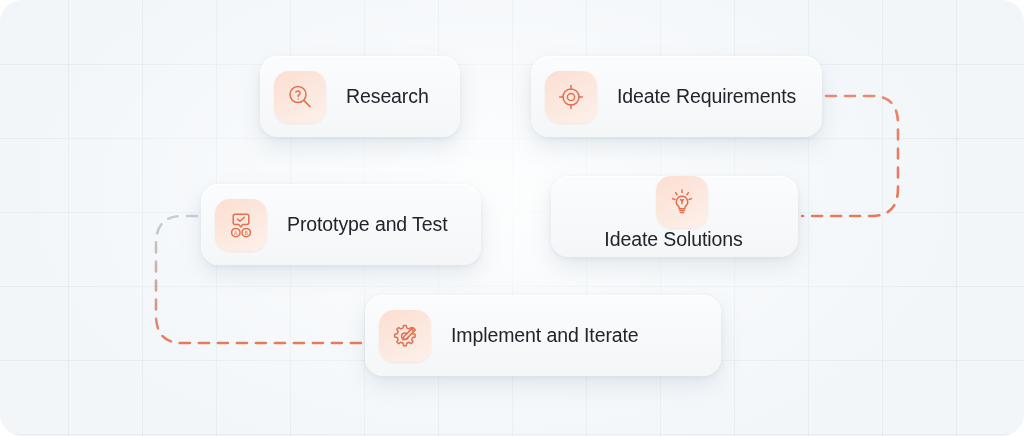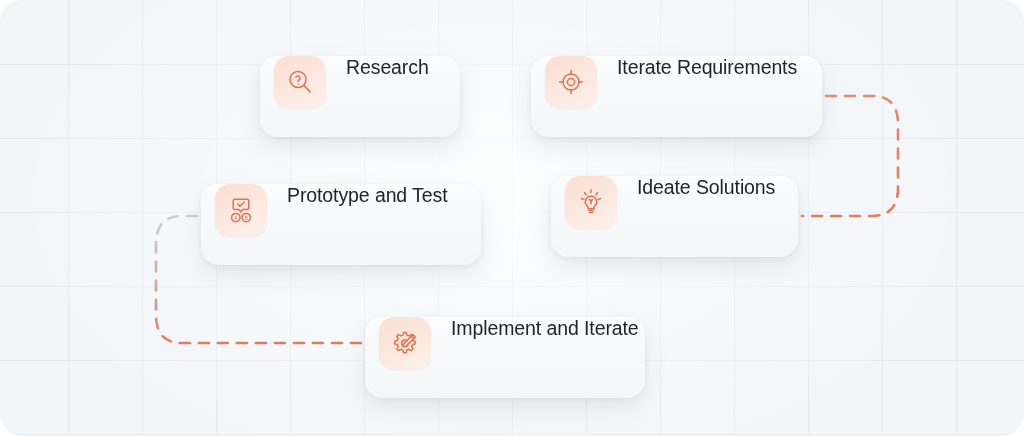--- a/index.html
+++ b/index.html
@@ -41,21 +41,21 @@
   #connectors {
     position: absolute;
     left: 0; top: 0;
     width: 1024px;
     height: 436px;
     pointer-events: none;
   }
   .card {
     position: absolute;
     display: flex;
-    align-items: flex-start;
+    align-items: center;
     background: linear-gradient(180deg, #fbfcfd 0%, #f4f6f8 100%);
     border-radius: 18px;
     box-shadow:
       0 1px 1px rgba(255,255,255,0.9) inset,
       0 10px 22px rgba(120,140,160,0.16),
       0 2px 5px rgba(120,140,160,0.10);
   }
   .icon-tile {
     width: 52px;
     height: 52px;
@@ -77,22 +77,22 @@
     font-size: 19.5px;
     font-weight: 500;
     color: #20242b;
     letter-spacing: -0.1px;
     white-space: nowrap;
   }
   
   #card-research      { left: 260px; top: 56px;  width: 200px; height: 81px; }
   #card-define        { left: 531px; top: 56px;  width: 291px; height: 81px; }
   #card-prototype     { left: 201px; top: 184px; width: 280px; height: 81px; }
-  #card-ideate        { left: 551px; top: 176px; width: 247px; height: 81px; }
-  #card-implement     { left: 365px; top: 317px; width: 280px; height: 81px; }
+  #card-ideate        { left: 551px; top: 176px; width: 247px; height: 81px; flex-direction: column; }
+  #card-implement     { left: 365px; top: 295px; width: 356px; height: 81px; }
 </style>
 </head>
 <body>
 
 <div id="canvas">
 
   <div id="grid"></div>
   <div id="glow"></div>
 
   <svg id="connectors" viewBox="0 0 1024 436" xmlns="http://www.w3.org/2000/svg">
@@ -143,21 +143,21 @@
     <div class="icon-tile">
       <svg width="30" height="30" viewBox="0 0 30 30" fill="none" stroke="#e0704f" stroke-width="1.5" stroke-linecap="round" stroke-linejoin="round">
         <circle cx="15" cy="15" r="8"></circle>
         <circle cx="15" cy="15" r="3.6"></circle>
         <line x1="15" y1="3.6" x2="15" y2="7.4"></line>
         <line x1="15" y1="22.6" x2="15" y2="26.4"></line>
         <line x1="3.6" y1="15" x2="7.4" y2="15"></line>
         <line x1="22.6" y1="15" x2="26.4" y2="15"></line>
       </svg>
     </div>
-    <div class="card-label">Iterate Requirements</div>
+    <div class="card-label">Ideate Requirements</div>
   </div>
 
   <div class="card" id="card-prototype">
     <div class="icon-tile">
       <svg width="30" height="30" viewBox="0 0 30 30" fill="none" stroke="#e0704f" stroke-width="1.5" stroke-linecap="round" stroke-linejoin="round">
         <path d="M 9.2 4.2 h 11.6 a 2 2 0 0 1 2 2 v 6.2 a 2 2 0 0 1 -2 2 h -3.9 l -2.1 2.6 l -2.1 -2.6 h -3.5 a 2 2 0 0 1 -2 -2 v -6.2 a 2 2 0 0 1 2 -2 z"></path>
         <polyline points="11.7,9.1 13.9,11.2 18.3,7.2"></polyline>
         <circle cx="9.8" cy="22.6" r="4.2"></circle>
         <circle cx="20.2" cy="22.6" r="4.2"></circle>
         <text x="9.8" y="24.7" font-size="5.1" font-family="Liberation Sans, sans-serif" fill="#e0704f" stroke="none" text-anchor="middle">A</text>

